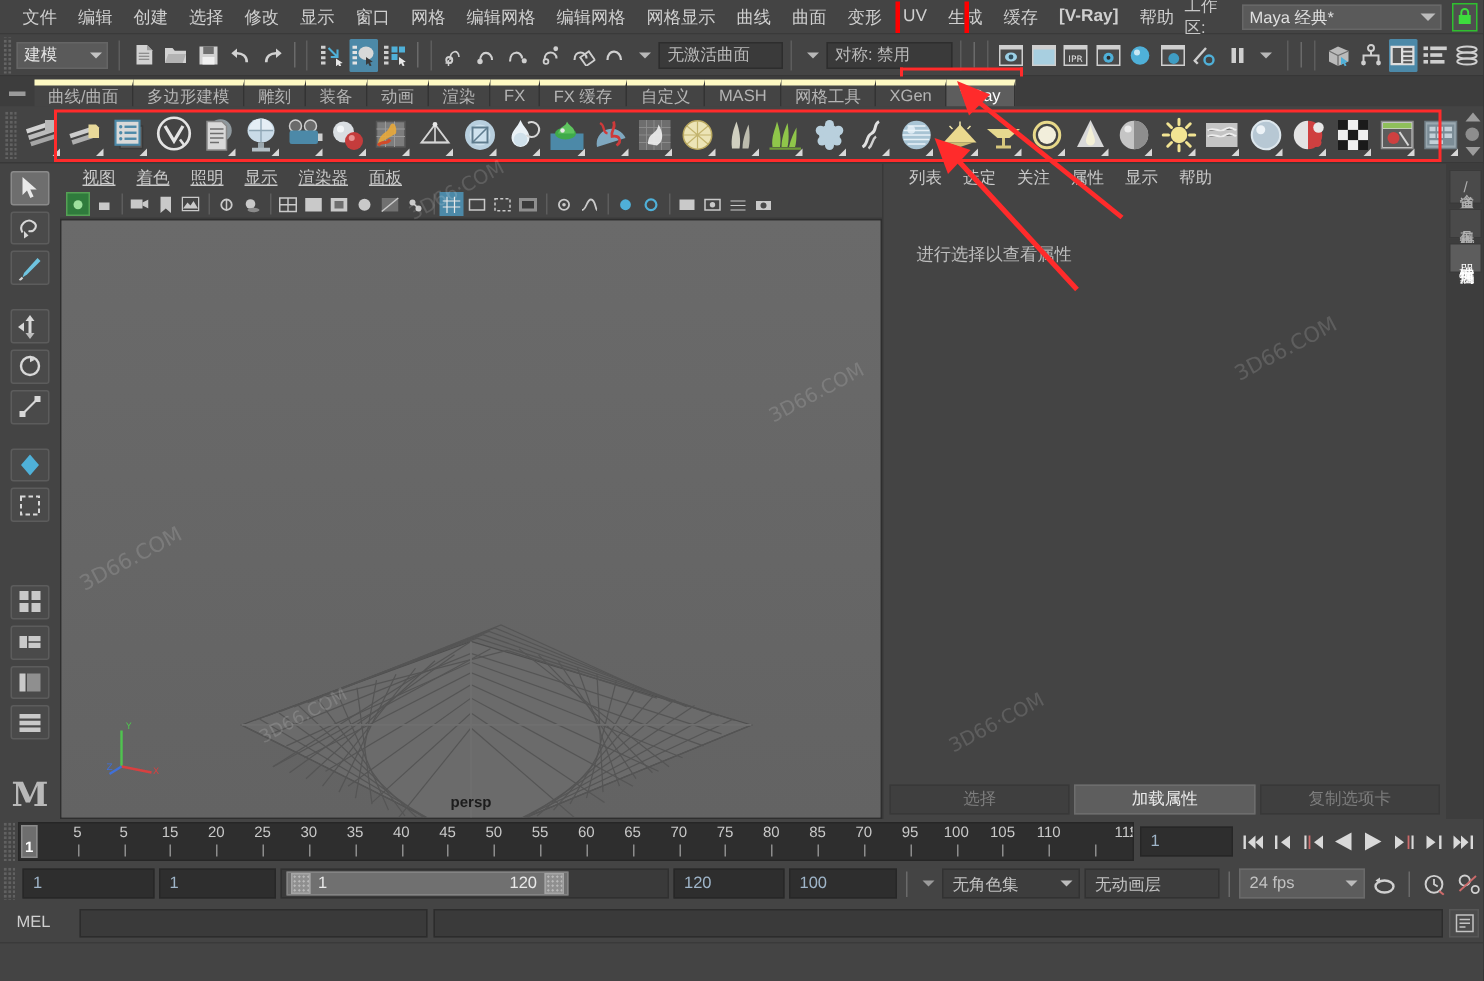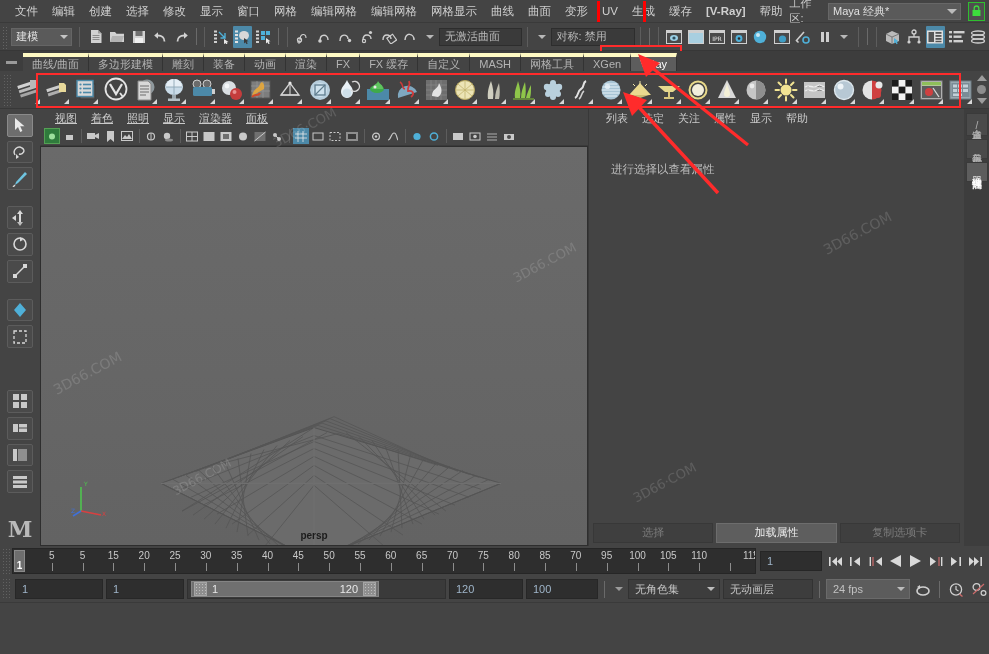--- a/index.html
+++ b/index.html
@@ -1441,20 +1441,33 @@
     </div>
     <div class="ricon">
       <svg width="17" height="15" viewBox="0 0 17 15">
           <circle cx="5.5" cy="5" r="3.4" fill="none" stroke="#d0d0d0" stroke-width="1.3"></circle>
           <path d="M2 12 L13 2" stroke="#cc6a6a" stroke-width="1.2"></path>
           <circle cx="12.5" cy="11" r="2.4" fill="none" stroke="#d0d0d0" stroke-width="1.2"></circle>
         </svg>
     </div>
   </div>
 
+  <div class="cmdline">
+    <div class="mel-label">MEL</div>
+    <div class="cmd-input short"></div>
+    <div class="cmd-input"></div>
+    <div class="cmd-btn">
+      <svg width="13" height="13" viewBox="0 0 13 13">
+          <rect x="1" y="1" width="11" height="11" fill="none" stroke="#c3c3c3"></rect>
+          <g stroke="#c3c3c3" stroke-width=".9">
+            <path d="M3 4h7M3 6.5h7M3 9h4"></path>
+          </g>
+        </svg>
+    </div>
+  </div>
 
   <div class="helpline"></div>
 
   <svg class="red-arrow" width="130" height="95" viewBox="0 0 130 95">
     <path d="M112 93 L14 14" stroke="#ff2b2b" stroke-width="3.2" fill="none"></path>
     <path d="M2 2 L24 11 L10 25 Z" fill="#ff2b2b"></path>
   </svg>
   <svg class="red-arrow2" width="110" height="105" viewBox="0 0 110 105">
     <path d="M98 103 L16 14" stroke="#ff2b2b" stroke-width="3.4" fill="none"></path>
     <path d="M3 2 L27 10 L12 26 Z" fill="#ff2b2b"></path>

